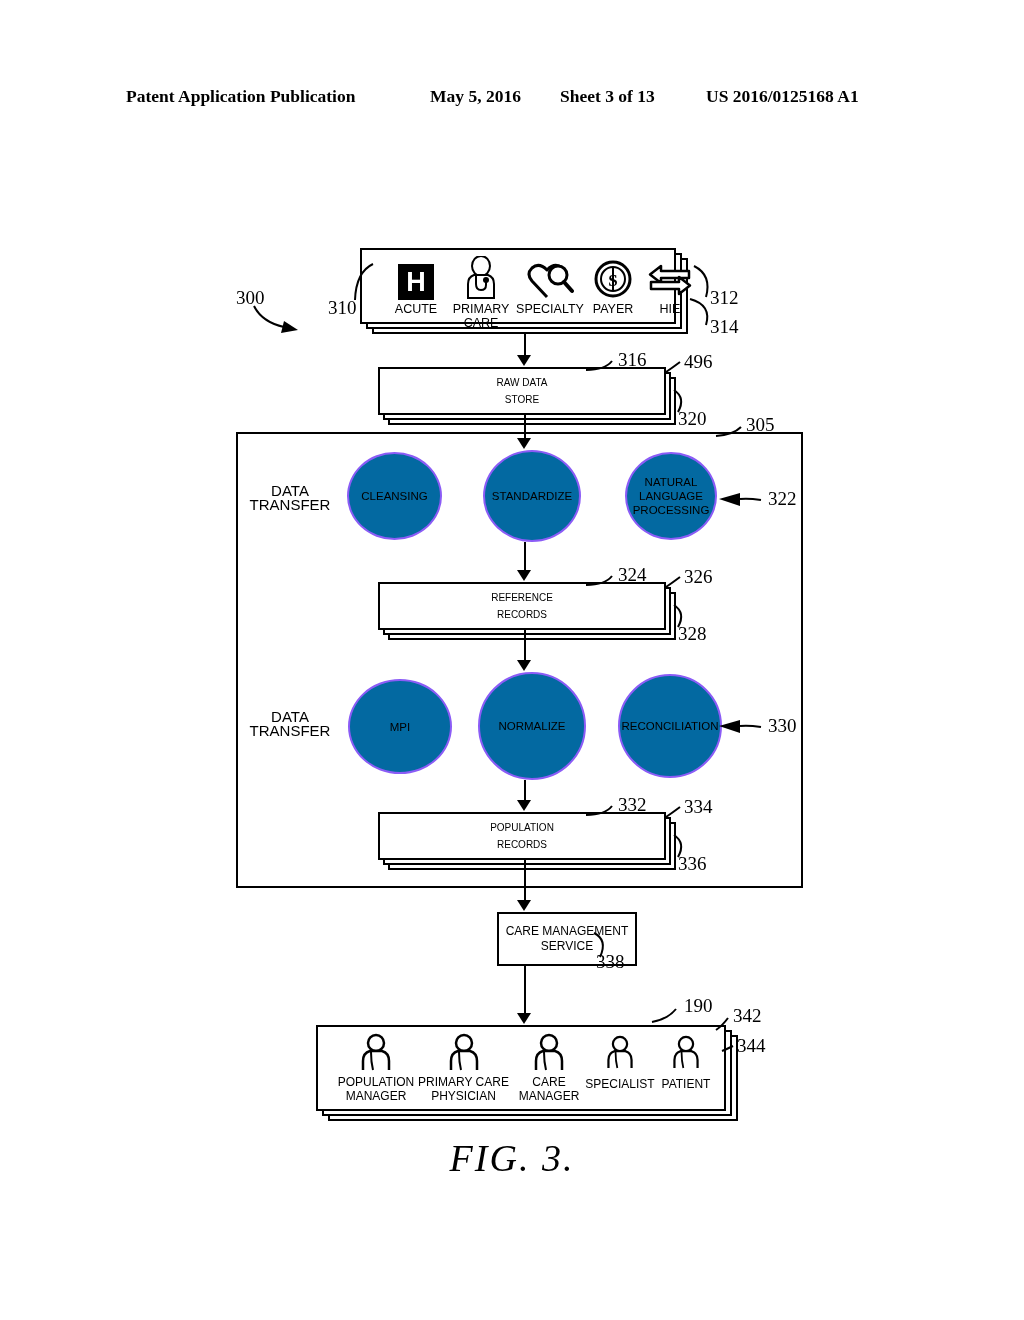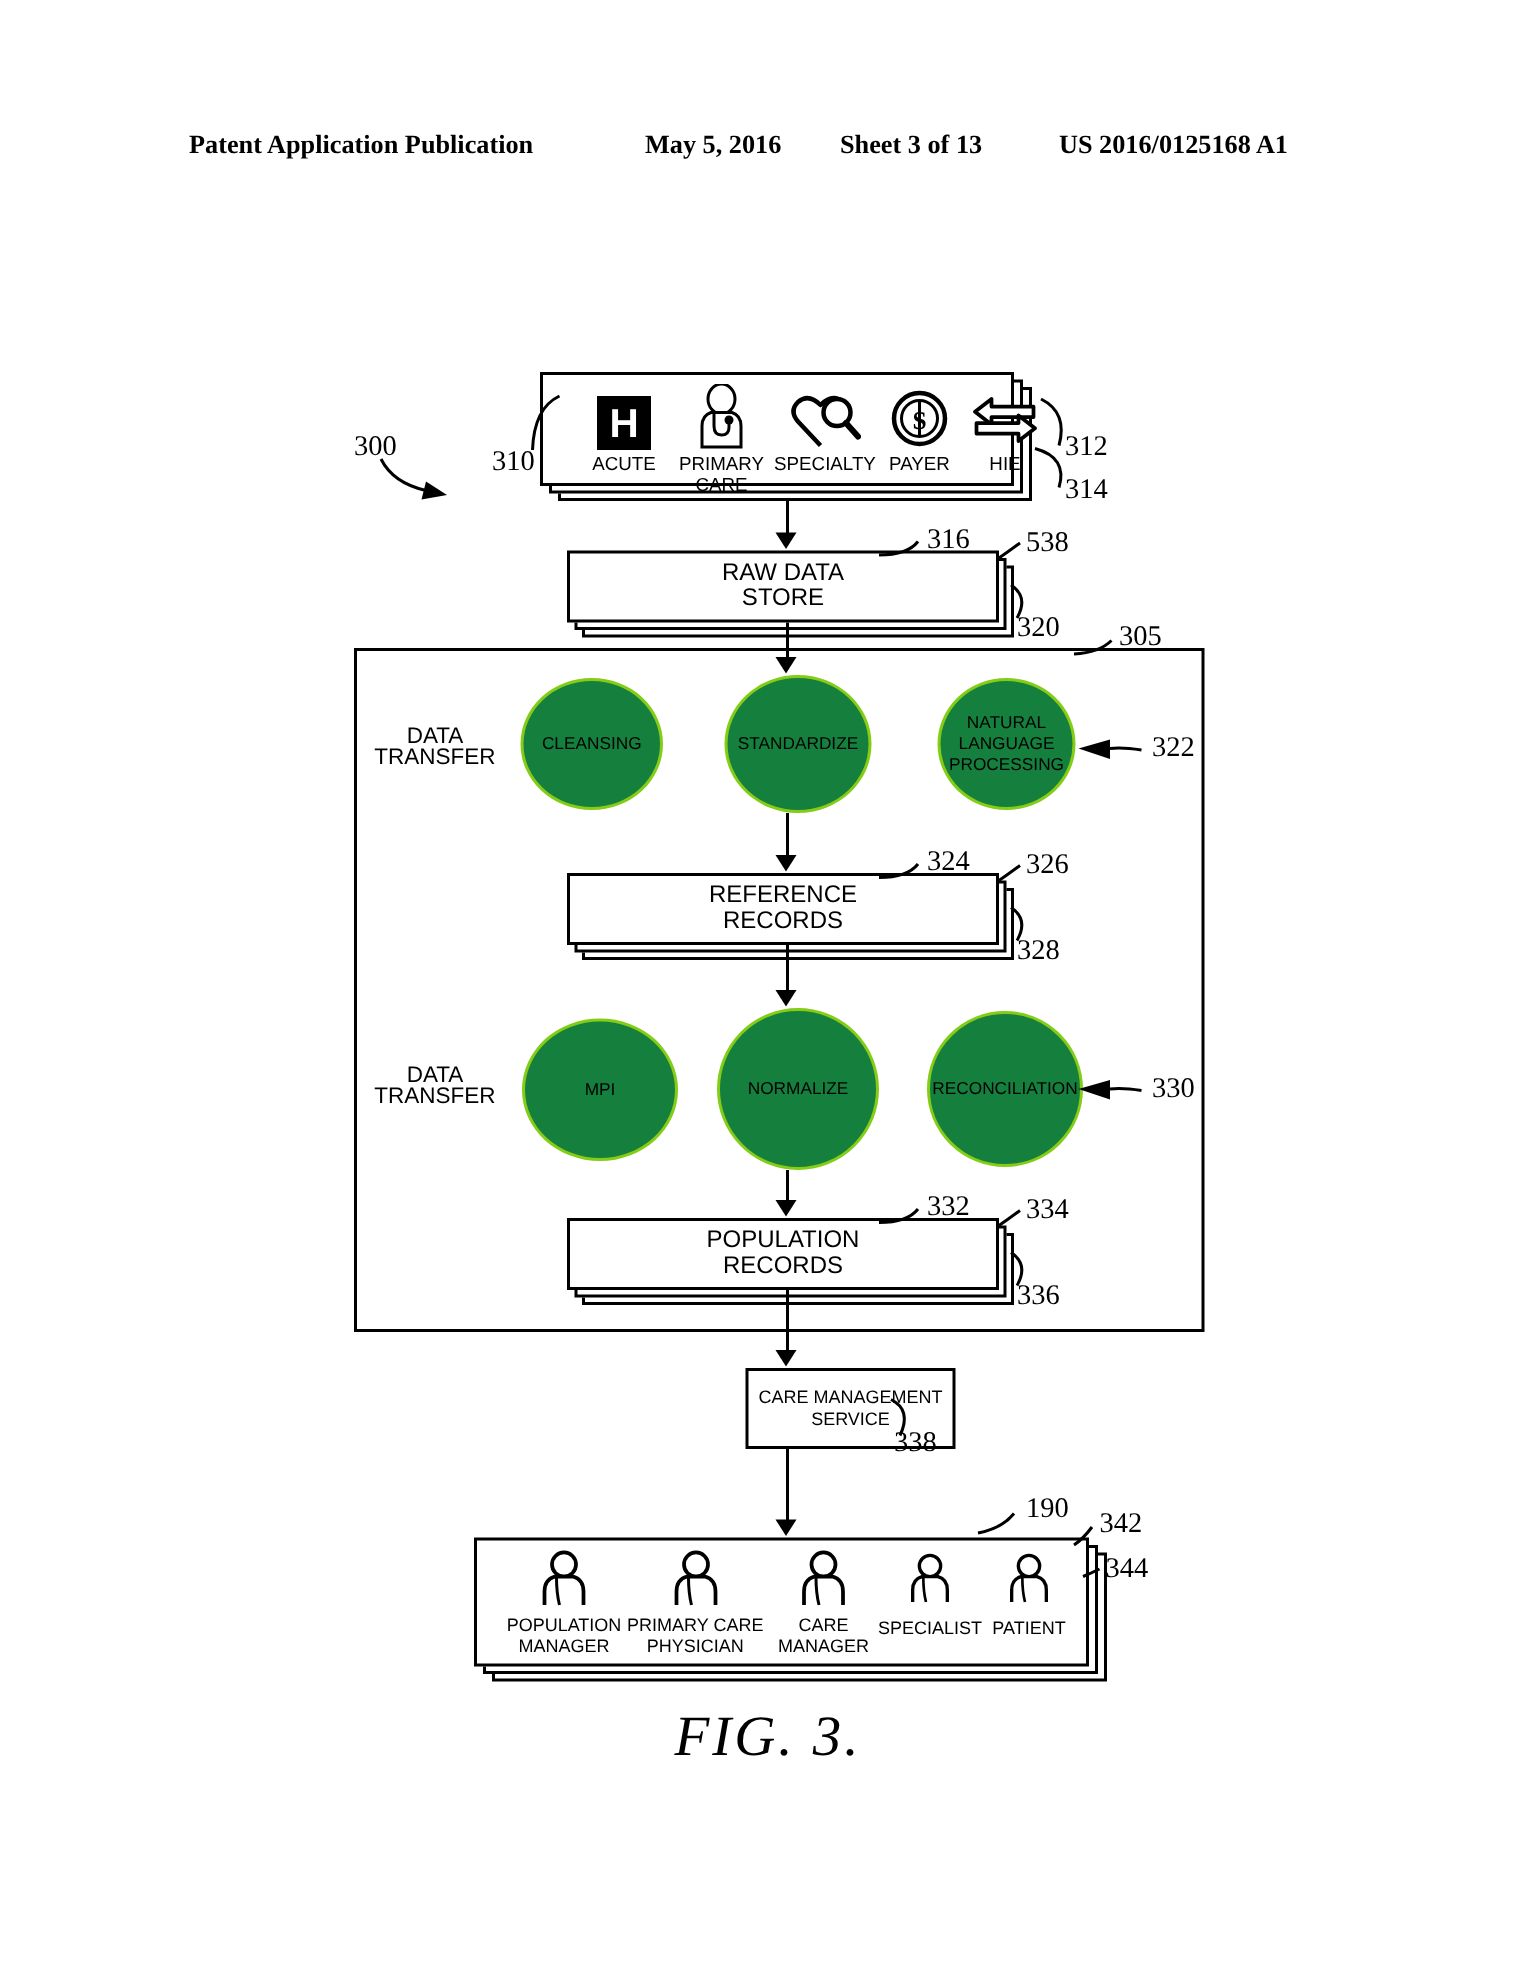--- a/index.html
+++ b/index.html
@@ -12,26 +12,26 @@
   #hdr .h2{left:430px;top:0;}
   #hdr .h3{left:560px;top:0;}
   #hdr .h4{left:706px;top:0;}
 
   
   .lbl{position:absolute;font-size:15px;text-align:center;line-height:13.5px;white-space:pre-line;}
   .refnum{position:absolute;font-family:"Liberation Serif",serif;font-size:19px;line-height:19px;white-space:nowrap;}
 
   .box{position:absolute;border:2px solid #000;background:#fff;box-sizing:border-box;}
   .boxtext{position:absolute;left:0;right:0;top:50%;transform:translateY(-50%);
-           text-align:center;font-size:16px;line-height:16.5px;white-space:pre-line;}
+           text-align:center;font-size:10px;line-height:16.5px;white-space:pre-line;}
 
   
   .sheet{position:absolute;border:2px solid #000;background:#fff;box-sizing:border-box;}
 
-  .circle{position:absolute;border:2px solid #84cc16;border-radius:50%;background:#15803d;box-sizing:border-box;}
+  .circle{position:absolute;border:2px solid #8b5cf6;border-radius:50%;background:#0369a1;box-sizing:border-box;}
   .circle .ct{position:absolute;left:-4px;right:-4px;top:50%;transform:translateY(-50%);
               text-align:center;font-size:11.5px;line-height:14px;white-space:pre-line;}
 
   .vline{position:absolute;width:0;border-left:2px solid #000;}
   .arrowhead{position:absolute;width:0;height:0;border-left:7px solid transparent;
              border-right:7px solid transparent;border-top:11px solid #000;}
 
   .container{position:absolute;border:2px solid #000;background:transparent;box-sizing:border-box;}
 
   svg.ovl{position:absolute;left:0;top:0;width:1024px;height:1320px;pointer-events:none;}
@@ -295,21 +295,21 @@
   <polygon points="719,499 740,493 740,506" fill="#000"></polygon>
 
   <polygon points="719,726 740,720 740,733" fill="#000"></polygon>
 </svg>
 
 <div class="refnum" style="left:236px;top:288px;">300</div>
 <div class="refnum" style="left:328px;top:298px;">310</div>
 <div class="refnum" style="left:710px;top:288px;">312</div>
 <div class="refnum" style="left:710px;top:317px;">314</div>
 <div class="refnum" style="left:618px;top:350px;">316</div>
-<div class="refnum" style="left:684px;top:352px;">538</div>
+<div class="refnum" style="left:684px;top:352px;">496</div>
 <div class="refnum" style="left:678px;top:409px;">320</div>
 <div class="refnum" style="left:746px;top:415px;">305</div>
 <div class="refnum" style="left:768px;top:489px;">322</div>
 <div class="refnum" style="left:618px;top:565px;">324</div>
 <div class="refnum" style="left:684px;top:567px;">326</div>
 <div class="refnum" style="left:678px;top:624px;">328</div>
 <div class="refnum" style="left:768px;top:716px;">330</div>
 <div class="refnum" style="left:618px;top:795px;">332</div>
 <div class="refnum" style="left:684px;top:797px;">334</div>
 <div class="refnum" style="left:678px;top:854px;">336</div>

